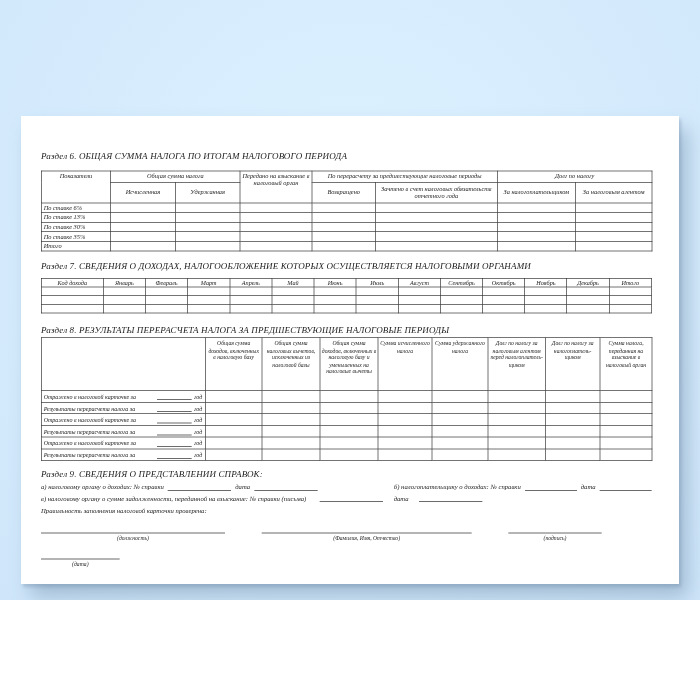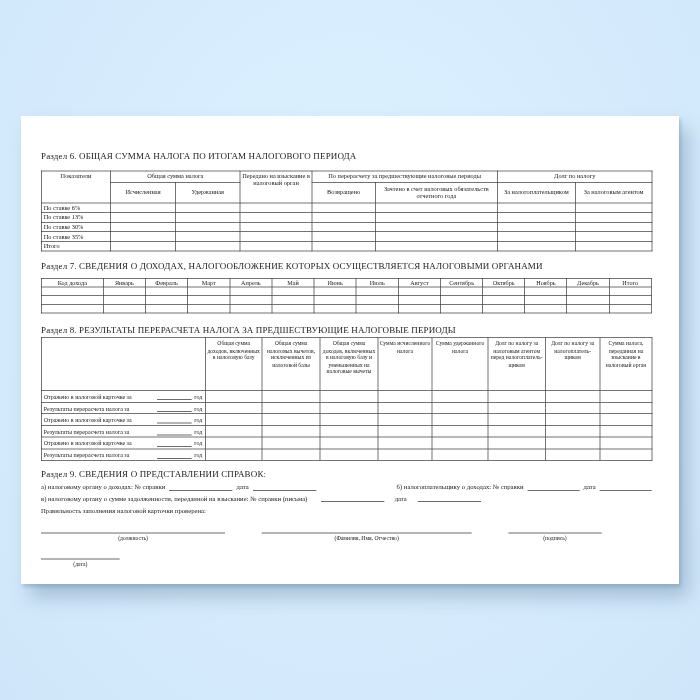--- a/index.html
+++ b/index.html
@@ -1,19 +1,20 @@
 <!DOCTYPE html>
 <html><head>
 <meta charset="utf-8">
 <style>
   html,body{margin:0;padding:0;}
   .stage{
-    position:relative;width:700px;height:700px;overflow:hidden;
+    position:relative;width:700px;height:600px;overflow:hidden;
     background:radial-gradient(ellipse at 50% 38%, #def2ff 0%, #d6ecfd 55%, #cfe6fa 100%);
     font-family:"Liberation Serif","DejaVu Serif",serif;
+    font-style:italic;
   }
   .paper{
     position:absolute;left:21px;top:116px;width:658px;height:468px;background:#ffffff;
     box-shadow:2px 3px 3px rgba(90,120,150,.28), 9px 13px 18px rgba(100,130,160,.42);
     overflow:hidden;
   }
   .paper-inner{
     width:987px;height:702px;transform:scale(0.66667);transform-origin:top left;
     box-sizing:border-box;padding:52px 41px 0 30px;color:#1b1b1b;
   }

